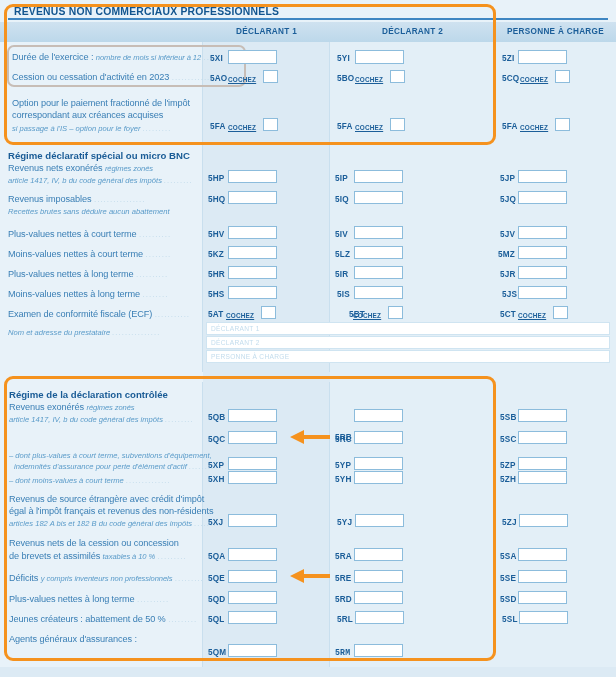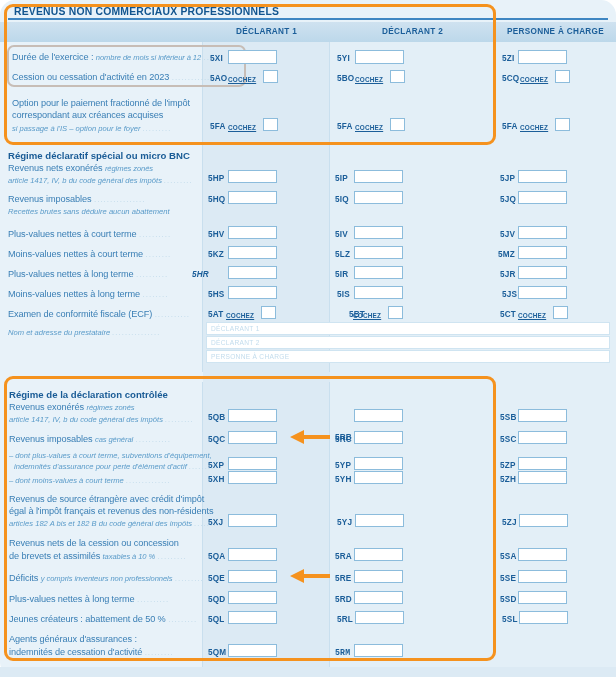--- a/index.html
+++ b/index.html
@@ -3,21 +3,21 @@
 <meta charset="utf-8">
 <style>
   html,body{margin:0;padding:0;}
   body{
     width:616px;height:677px;
     background:#ffffff;
     font-family:"Liberation Sans", sans-serif;
     color:#2a6ca8;
     overflow:hidden;
   }
-  #page{position:relative;width:616px;height:677px;background:#e8f2f9;border-radius:15px;}
+  #page{position:relative;width:616px;height:677px;background:#e8f2f9;}
 
   
   .abs{position:absolute;}
   .row-label{
     font-size:9.2px;color:#3a7fb5;line-height:11px;letter-spacing:-0.1px;
     white-space:nowrap;
   }
   .it{font-style:italic;font-size:7.6px;color:#5a9bc9;}
   .bold-sec{font-weight:bold;font-size:9.6px;color:#1a5c96;}
   .dots{
@@ -203,21 +203,21 @@
   <div class="ibox" style="left:228px;top:246px;width:49px;height:13px;"></div>
   <div class="code" style="left:335px;top:250px;">5LZ</div>
   <div class="ibox" style="left:354px;top:246px;width:49px;height:13px;"></div>
   <div class="code" style="left:498px;top:250px;">5MZ</div>
   <div class="ibox" style="left:518px;top:246px;width:49px;height:13px;"></div>
 
   <div class="abs row-label" style="left:8px;top:269px;">
     <span>Plus-values nettes à long terme</span>
     <span class="dots">..........</span>
   </div>
-  <div class="code" style="left:192px;top:270px;font-style:italic;">5HR</div>
+  <div class="code" style="left:208px;top:270px;">5HR</div>
   <div class="ibox" style="left:228px;top:266px;width:49px;height:13px;"></div>
   <div class="code" style="left:335px;top:270px;">5IR</div>
   <div class="ibox" style="left:354px;top:266px;width:49px;height:13px;"></div>
   <div class="code" style="left:500px;top:270px;">5JR</div>
   <div class="ibox" style="left:518px;top:266px;width:49px;height:13px;"></div>
 
   <div class="abs row-label" style="left:8px;top:289px;">
     <span>Moins-values nettes à long terme</span>
     <span class="dots">........</span>
   </div>
@@ -262,25 +262,20 @@
     <span>article 1417, IV, b du code général des impôts</span>
     <span class="dots">.........</span>
   </div>
   <div class="code" style="left:208px;top:413px;">5QB</div>
   <div class="ibox" style="left:228px;top:409px;width:49px;height:13px;"></div>
   <div class="code" style="left:335px;top:413px;margin-top:20px;">5RB</div>
   <div class="ibox" style="left:354px;top:409px;width:49px;height:13px;"></div>
   <div class="code" style="left:500px;top:413px;">5SB</div>
   <div class="ibox" style="left:518px;top:409px;width:49px;height:13px;"></div>
 
-  <div class="abs row-label" style="left:9px;top:434px;">
-    <span>Revenus imposables</span>
-    <span class="it">cas général</span>
-    <span class="dots">...........</span>
-  </div>
   <div class="code" style="left:208px;top:435px;">5QC</div>
   <div class="ibox" style="left:228px;top:431px;width:49px;height:13px;"></div>
   <svg class="arrow" style="left:288px;top:429px;" viewBox="0 0 42 16">
     <path d="M42 6 H16 V1 L2 8 L16 15 V10 H42 Z" fill="#f5921e"></path>
   </svg>
   <div class="code" style="left:335px;top:435px;">5RC</div>
   <div class="ibox" style="left:354px;top:431px;width:49px;height:13px;"></div>
   <div class="code" style="left:500px;top:435px;">5SC</div>
   <div class="ibox" style="left:518px;top:431px;width:49px;height:13px;"></div>
 
@@ -364,24 +359,20 @@
     <span class="dots">.........</span>
   </div>
   <div class="code" style="left:208px;top:615px;">5QL</div>
   <div class="ibox" style="left:228px;top:611px;width:49px;height:13px;"></div>
   <div class="code" style="left:337px;top:615px;">5RL</div>
   <div class="ibox" style="left:355px;top:611px;width:49px;height:13px;"></div>
   <div class="code" style="left:502px;top:615px;">5SL</div>
   <div class="ibox" style="left:519px;top:611px;width:49px;height:13px;"></div>
 
   <div class="abs row-label" style="left:9px;top:634px;">Agents généraux d'assurances :</div>
-  <div class="abs row-label" style="left:9px;top:647px;">
-    <span>indemnités de cessation d'activité</span>
-    <span class="dots">.........</span>
-  </div>
   <div class="code" style="left:208px;top:648px;">5QM</div>
   <div class="ibox" style="left:228px;top:644px;width:49px;height:13px;"></div>
   <div class="code" style="left:335px;top:648px;font-family:Liberation Mono, monospace;">5RM</div>
   <div class="ibox" style="left:354px;top:644px;width:49px;height:13px;"></div>
 
   <div class="abs" style="left:0;top:667px;width:616px;height:10px;background:#dceaf4;"></div>
 
 </div>
 
 </body></html>

